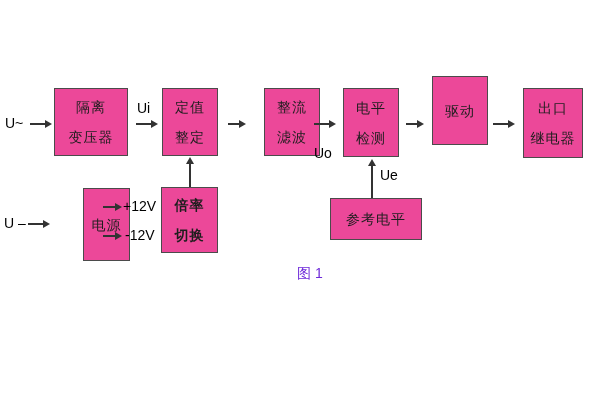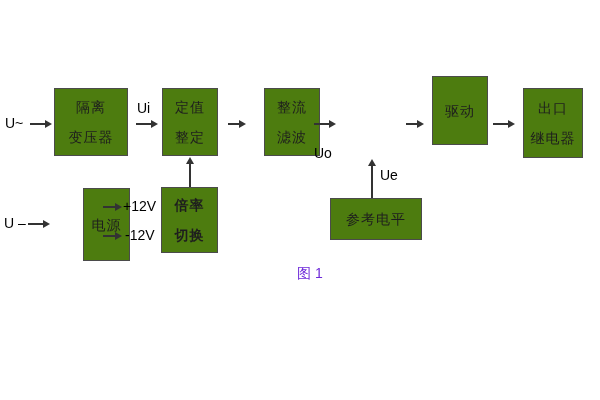--- a/index.html
+++ b/index.html
@@ -8,21 +8,21 @@
     width:600px; height:400px;
     background:#ffffff;
     font-family:"Liberation Sans","DejaVu Sans",sans-serif;
     color:#1e1e1e;
     overflow:hidden;
   }
   .block {
     position:absolute;
     box-sizing:border-box;
     border:1px solid #4b4b4b;
-    background:#4d7c0f;
+    background:#ec4899;
     display:flex;
     flex-direction:column;
     align-items:center;
     justify-content:center;
     text-align:right;
     font-size:14px;
     letter-spacing:1px;
   }
   .block .ln { display:block; line-height:30px; white-space:nowrap; }
   .block .single { display:block; line-height:18px; white-space:nowrap; }
@@ -83,20 +83,24 @@
   <div class="block" style="left:162px; top:88px; width:56px; height:68px;">
     <span class="ln">定值</span>
     <span class="ln">整定</span>
   </div>
 
   <div class="block" style="left:264px; top:88px; width:56px; height:68px;">
     <span class="ln">整流</span>
     <span class="ln">滤波</span>
   </div>
 
+  <div class="block" style="left:343px; top:88px; width:56px; height:69px;">
+    <span class="ln">电平</span>
+    <span class="ln">检测</span>
+  </div>
 
   <div class="block" style="left:432px; top:76px; width:56px; height:69px;">
     <span class="single">驱动</span>
   </div>
 
   <div class="block" style="left:523px; top:88px; width:60px; height:70px;">
     <span class="ln">出口</span>
     <span class="ln">继电器</span>
   </div>
 

